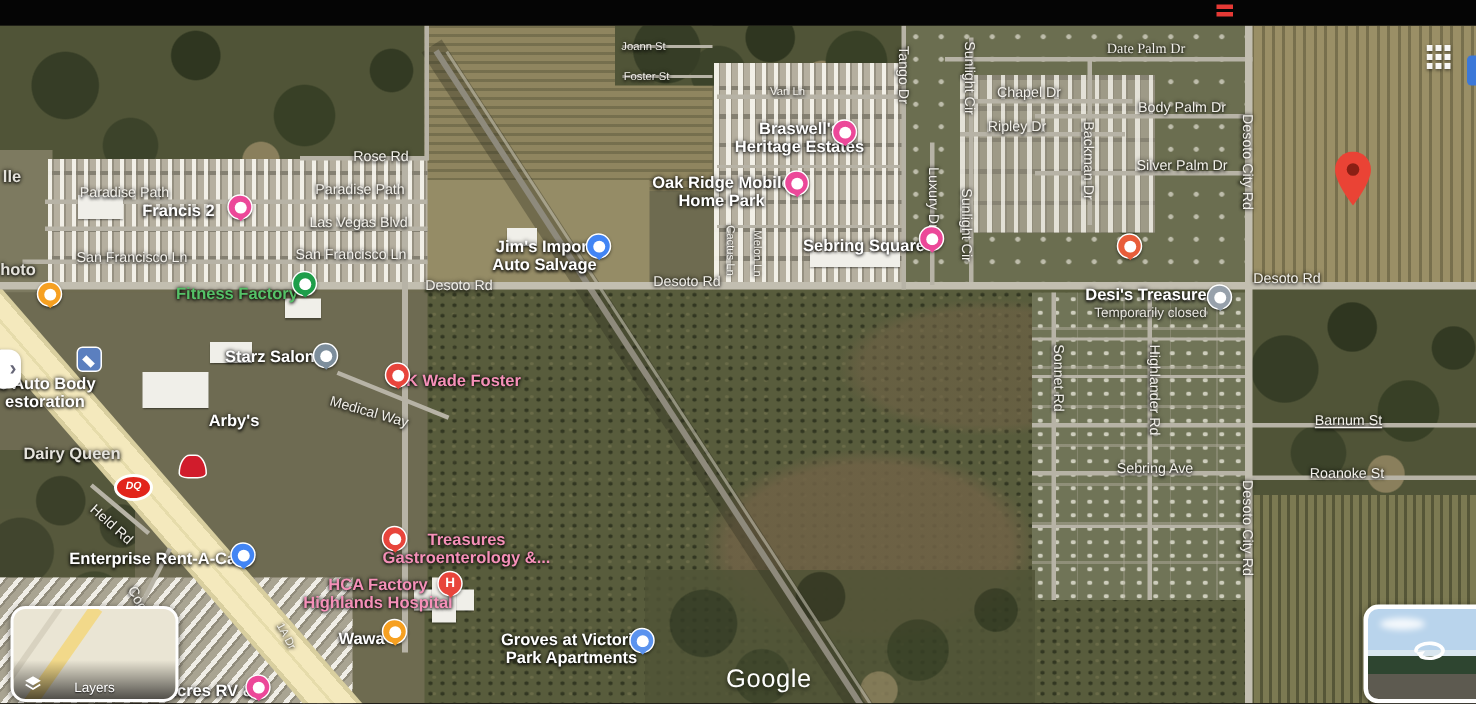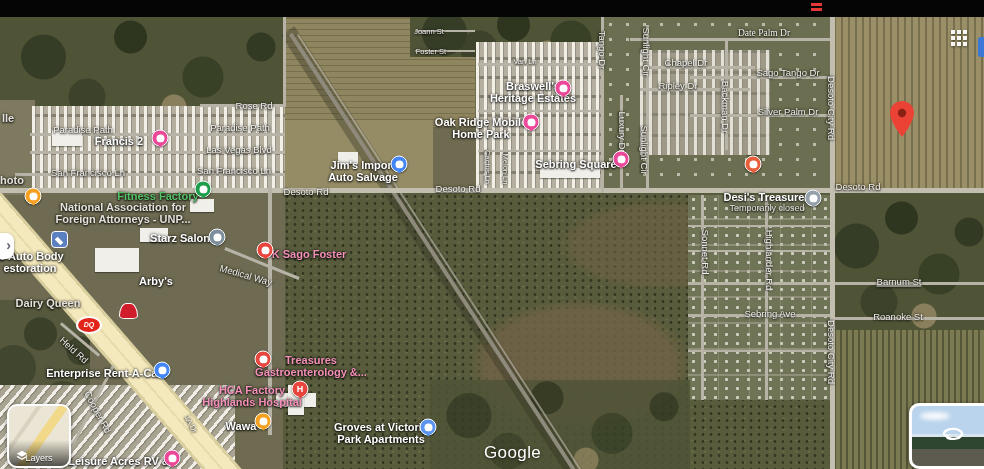--- a/index.html
+++ b/index.html
@@ -78,21 +78,21 @@
   #edu-icon{position:absolute;left:51px;top:214px;width:15px;height:15px;background:#5b7fbf;border:1.5px solid #fff;
     border-radius:4px;z-index:6;}
   #edu-icon::after{content:'';position:absolute;left:3px;top:5px;width:8px;height:8px;background:#fff;
     transform:rotate(45deg) scaleY(.5);}
   #panel-chevron{position:absolute;left:-10px;top:233px;width:24px;height:26px;background:#fff;border-radius:8px;
     box-shadow:0 1px 3px rgba(0,0,0,.4);z-index:9;color:#667;font:700 14px/24px "Liberation Sans",sans-serif;
     text-align:right;padding-right:3px;box-sizing:border-box;}
   #grid-icon{position:absolute;left:951px;top:30px;z-index:9;filter:drop-shadow(0 1px 1px rgba(0,0,0,.5));}
   #blue-partial{position:absolute;left:978px;top:37px;width:6px;height:20px;background:#3b78d8;border-radius:3px 0 0 3px;z-index:9;}
   #layers-btn{position:absolute;left:7px;top:404px;width:60px;height:60px;border:2px solid #fff;border-radius:10px;
-    background:#eae5d4;overflow:hidden;box-shadow:0 1px 4px rgba(0,0,0,.45);z-index:10;cursor:pointer;}
+    background:#eae5d4;overflow:hidden;box-shadow:0 1px 4px rgba(0,0,0,.45);z-index:10;cursor:pointer;padding-left:48px;}
   #layers-btn .rd1{position:absolute;left:28px;top:-8px;width:9px;height:80px;background:#f2d98a;transform:rotate(35deg);}
   #layers-btn .rd2{position:absolute;left:6px;top:-8px;width:4px;height:80px;background:#d8d2c0;transform:rotate(35deg);}
   #layers-btn .shade{position:absolute;left:0;bottom:0;width:100%;height:26px;
     background:linear-gradient(transparent,rgba(0,0,0,.65));}
   #layers-btn .lbl{position:absolute;left:0;bottom:3px;width:100%;color:#fff;font-size:9px;text-align:center;
     text-shadow:0 1px 1px rgba(0,0,0,.8);}
   #layers-btn .licon{position:absolute;left:7px;bottom:4px;}
   #google-logo{position:absolute;left:484px;top:443px;color:#fff;font-size:17px;font-weight:500;letter-spacing:.4px;
     text-shadow:0 1px 3px rgba(0,0,0,.7);z-index:10;}
   #streetview{position:absolute;left:909px;top:403px;width:82px;height:60px;border:3px solid #fff;border-radius:10px;
@@ -185,21 +185,21 @@
         <span class="rlabel" style="left: 239px; top: 132px;">Las Vegas Blvd</span>
         <span class="rlabel" style="left: 88px; top: 155px;">San Francisco Ln</span>
         <span class="rlabel" style="left: 234px; top: 153px;">San Francisco Ln</span>
         <span class="rlabel" style="left: 306px; top: 174px;">Desoto Rd</span>
         <span class="rlabel" style="left: 458px; top: 171px;">Desoto Rd</span>
         <span class="rlabel" style="left: 858px; top: 169px;">Desoto Rd</span>
         <span class="rlabel" style="left: 74px; top: 333px; transform: translate(-50%, -50%) rotate(42deg);">Held Rd</span>
         <span class="rlabel" style="left: 98px; top: 395px; transform: translate(-50%, -50%) rotate(62deg);">Cooper Rd</span>
         <span class="rlabel" style="left: 246px; top: 258px; transform: translate(-50%, -50%) rotate(16deg);">Medical Way</span>
         <span class="rlabel" style="left: 764px; top: 16px; font-family: Liberation Serif, serif;">Date Palm Dr</span>
-        <span class="rlabel" style="left: 788px; top: 55px;">Sago Tango Dr</span>
+        <span class="rlabel" style="left: 788px; top: 55px;">Body Palm Dr</span>
         <span class="rlabel" style="left: 788px; top: 94px;">Silver Palm Dr</span>
         <span class="rlabel" style="left: 686px; top: 45px;">Chapel Dr</span>
         <span class="rlabel" style="left: 678px; top: 68px;">Ripley Dr</span>
         <span class="rlabel vert" style="left: 725px; top: 90px;">Backman Dr</span>
         <span class="rlabel vert" style="left: 646px; top: 35px;">Sunlight Cir</span>
         <span class="rlabel vert" style="left: 644px; top: 133px;">Sunlight Cir</span>
         <span class="rlabel vert" style="left: 602px; top: 33px;">Tango Dr</span>
         <span class="rlabel vert" style="left: 622px; top: 115px;">Luxury Dr</span>
         <span class="rlabel vert" style="left: 831px; top: 91px;">Desoto City Rd</span>
         <span class="rlabel vert" style="left: 831px; top: 335px;">Desoto City Rd</span>
@@ -213,29 +213,25 @@
         <span class="rlabel sm" style="left: 525px; top: 44px;">Van Ln</span>
         <span class="rlabel vert sm" style="left: 487px; top: 150px;">Cactus Ln</span>
         <span class="rlabel vert sm" style="left: 505px; top: 152px;">Melon Ln</span>
         <span class="rlabel sm" style="left: 191px; top: 407px; transform: translate(-50%, -50%) rotate(62deg);">1A Dr</span>
         <div class="plabel c-white" style="left: 119px; top: 125px;">
           <div>Francis 2</div>
         </div>
         <div class="plabel c-green" style="left: 158px; top: 180px;">
           <div>Fitness Factory</div>
         </div>
-        <div class="plabel c-gray" style="left: 123px; top: 197px;">
-          <div>National Association for</div>
-          <div>Foreign Attorneys - UNP...</div>
-        </div>
         <div class="plabel c-white" style="left: 180px; top: 222px;">
           <div>Starz Salon</div>
         </div>
         <div class="plabel c-pink" style="left: 309px; top: 238px;">
-          <div>K Sago Foster</div>
+          <div>K Wade Foster</div>
         </div>
         <div class="plabel c-white" style="left: 30px; top: 246px;">
           <div>ic Auto Body</div>
           <div>estoration</div>
         </div>
         <div class="plabel c-gray" style="left: 48px; top: 287px;">
           <div>Dairy Queen</div>
         </div>
         <div class="plabel c-white" style="left: 156px; top: 265px;">
           <div>Arby's</div>

